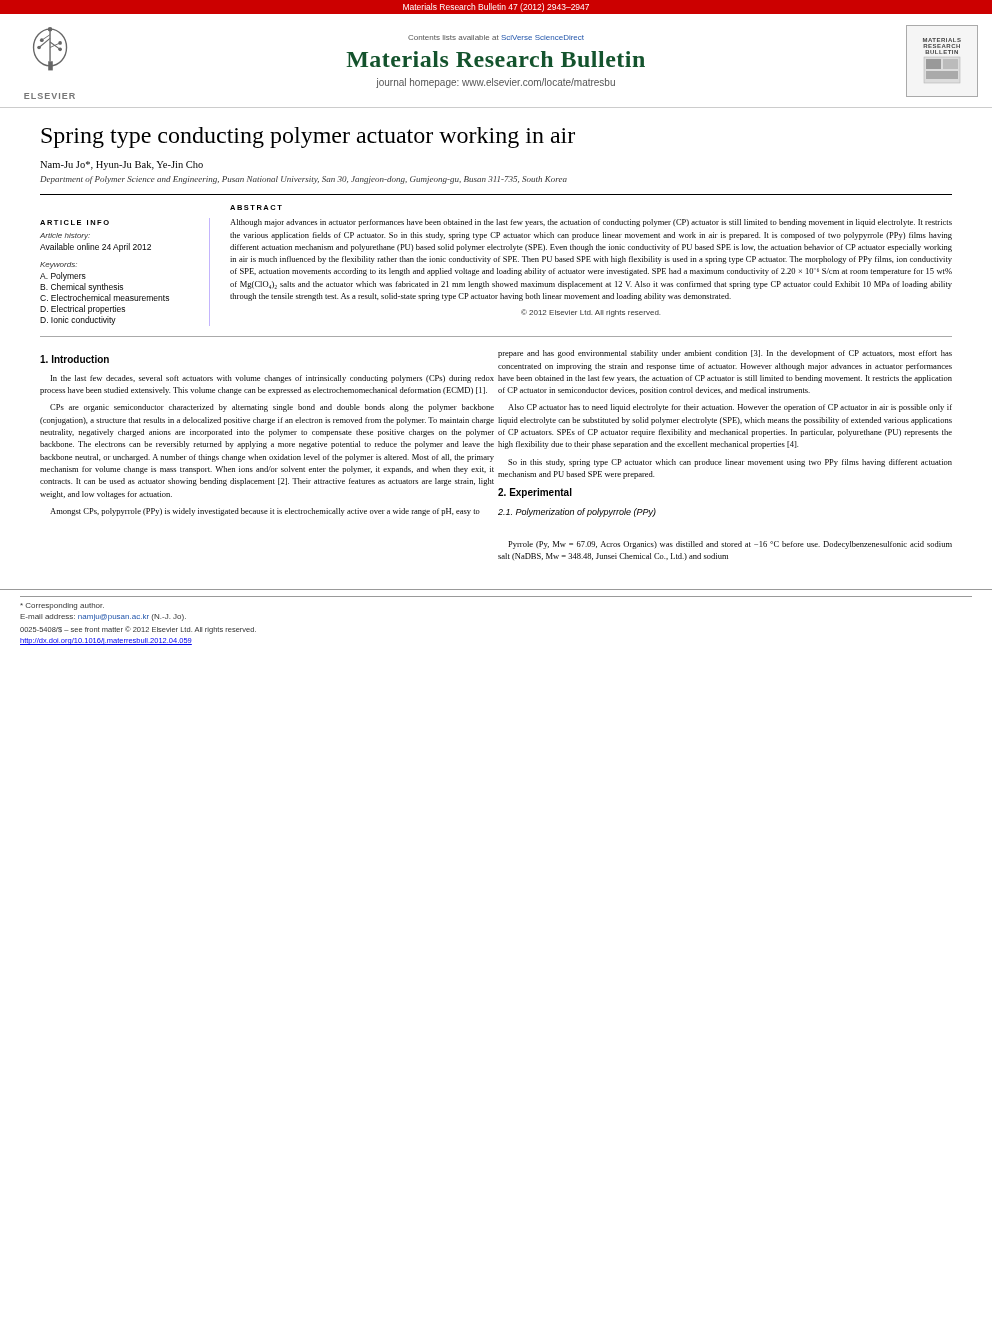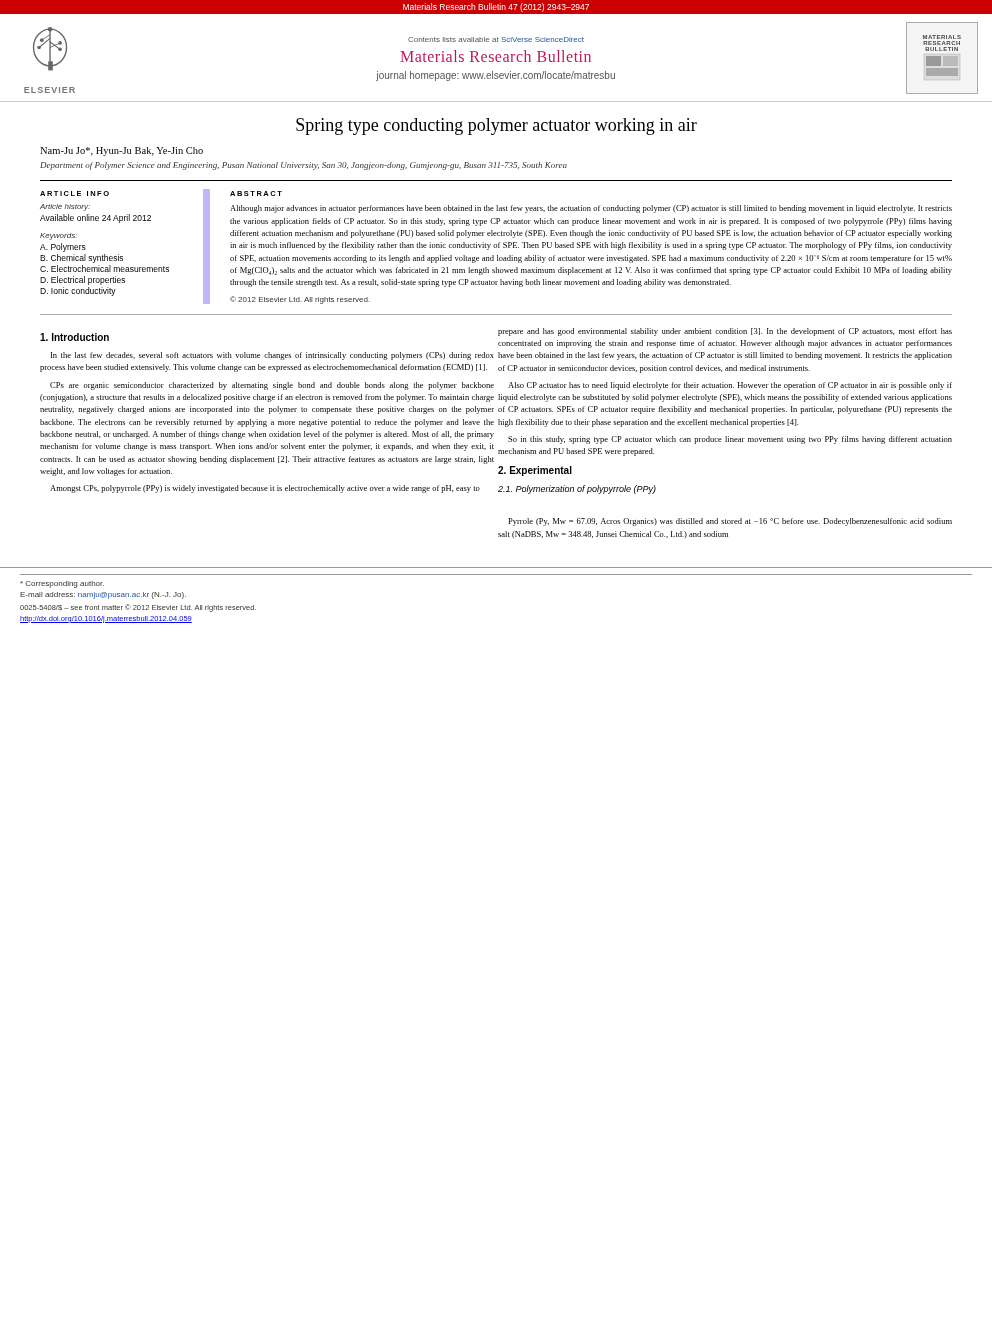--- a/index.html
+++ b/index.html
@@ -41,41 +41,41 @@
     .elsevier-tree {
       width: 55px;
       height: 55px;
     }
     .elsevier-text {
       font-family: Arial, sans-serif;
       font-size: 9px;
       color: #777;
       letter-spacing: 1px;
       font-weight: bold;
-      margin-top: 10px;
+      margin-top: 16px;
     }
     .header-center {
       flex: 1;
       display: flex;
       flex-direction: column;
       align-items: center;
       justify-content: center;
     }
     .sciverse-line {
       font-family: Arial, sans-serif;
       font-size: 8px;
       color: #555;
       margin-bottom: 4px;
     }
     .sciverse-line a { color: #2255aa; text-decoration: none; }
     .journal-title-main {
-      font-size: 16px;
+      font-size: 24px;
       font-family: 'Times New Roman', serif;
-      color: #be185d;
-      font-weight: normal;
+      color: #14532d;
+      font-weight: bold;
       letter-spacing: 0.5px;
     }
     .journal-homepage {
       font-family: Arial, sans-serif;
       font-size: 10px;
       color: #555;
       margin-top: 4px;
     }
     .journal-logo-right {
       width: 80px;
@@ -106,27 +106,26 @@
       color: #444;
     }
 
     
     .article-content {
       padding: 12px 40px 12px 40px;
     }
 
     
     .article-title {
-      font-size: 18px;
+      font-size: 24px;
       font-weight: normal;
       font-family: 'Times New Roman', serif;
       color: #000;
       margin-bottom: 8px;
       line-height: 1.3;
-      text-align: center;
     }
 
     
     .authors {
       font-size: 10.5px;
       margin-bottom: 4px;
       color: #000;
     }
 
     
@@ -141,22 +140,23 @@
     .two-col {
       display: flex;
       gap: 20px;
       margin-top: 6px;
       border-top: 1px solid #000;
       padding-top: 8px;
     }
     .col-left {
       width: 170px;
       flex-shrink: 0;
-      border-right: 7px solid #c4b5fd;
+      border-right: 1px solid #c4b5fd;
       padding-right: 0;
+      margin-top: 15px;
     }
     .col-right {
       flex: 1;
     }
     .section-label {
       font-size: 7.5px;
       font-weight: bold;
       letter-spacing: 1.5px;
       text-transform: uppercase;
       font-family: Arial, sans-serif;
@@ -195,21 +195,21 @@
     
     .abstract-text {
       font-size: 8.5px;
       line-height: 1.45;
       text-align: justify;
       color: #000;
     }
     .copyright {
       font-size: 8px;
       margin-top: 6px;
-      text-align: left;
+      text-align: center;
       font-family: Arial, sans-serif;
       color: #333;
     }
 
     
     .divider {
       border: none;
       border-top: 1px solid #aaa;
       margin: 10px 0;
     }

